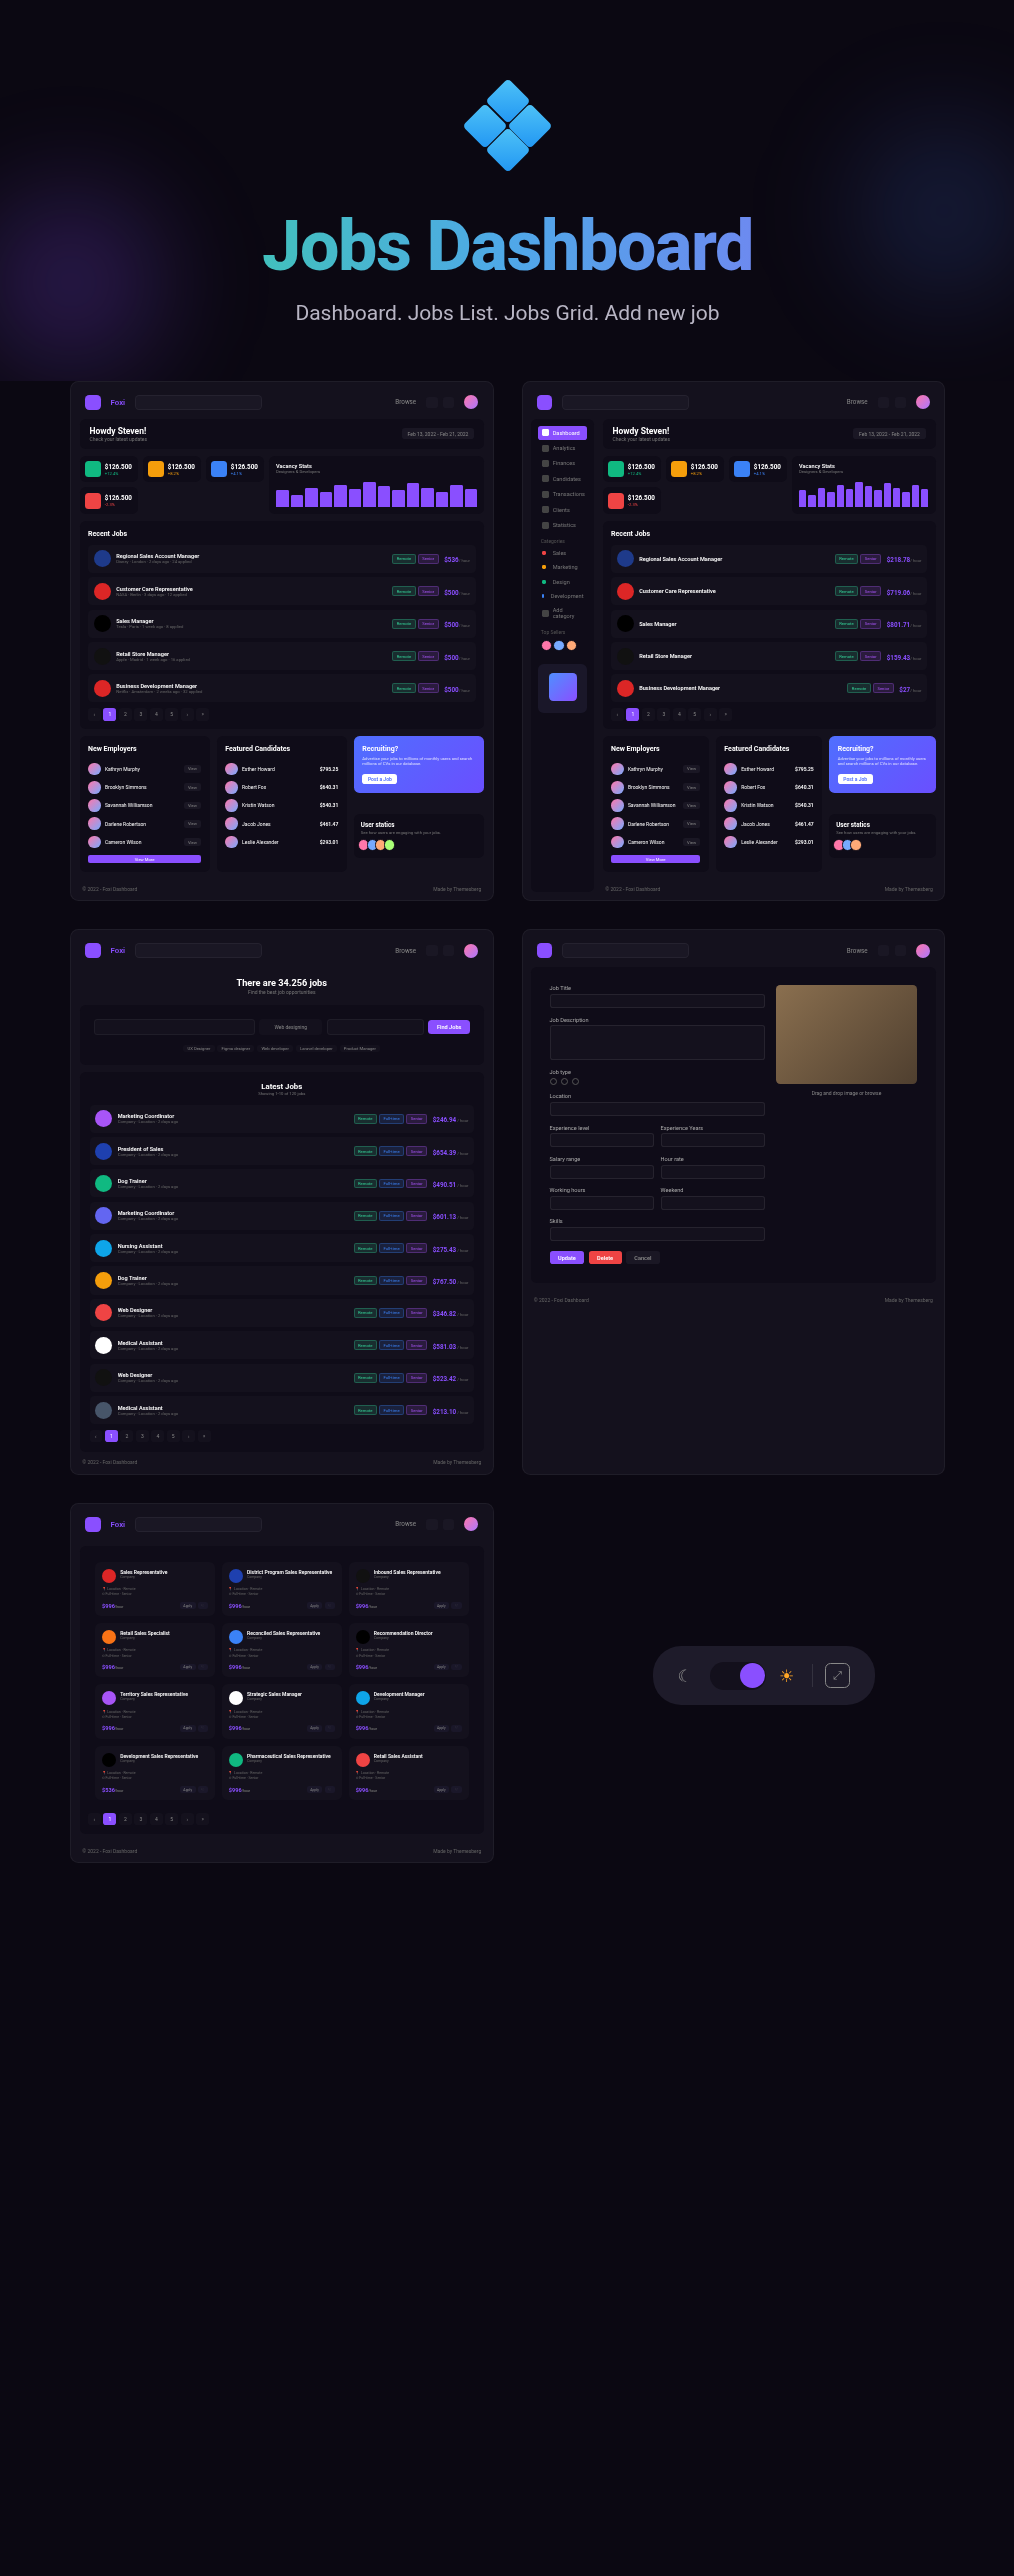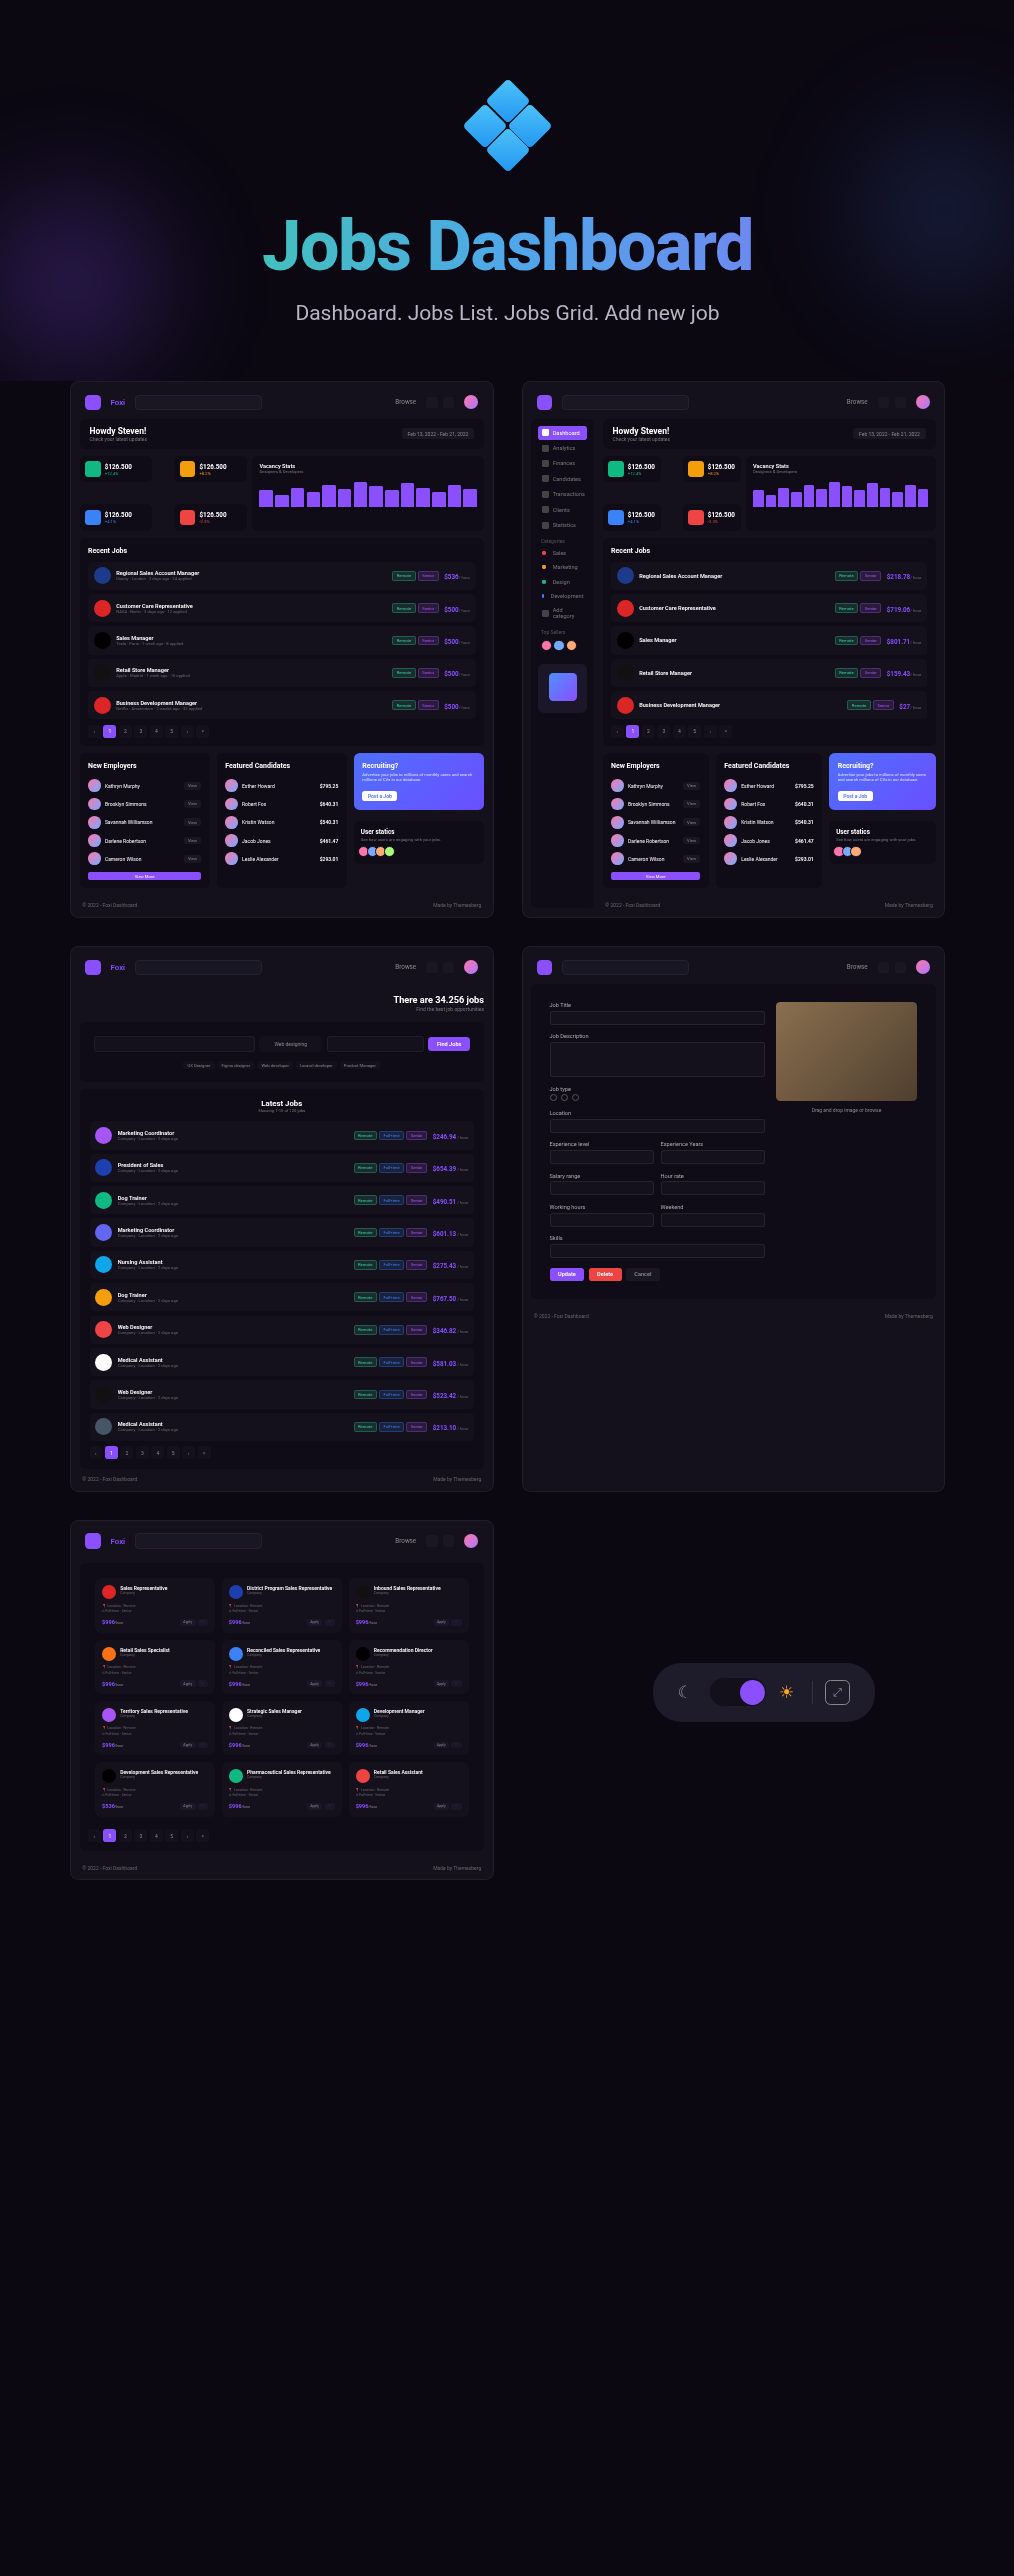--- a/index.html
+++ b/index.html
@@ -35,21 +35,21 @@
 .sb-sec{font-size:5px;color:#555;margin:5.6px 0 2.8px;padding-left:2.8px}
 .cat-dot{width:4.2px;height:4.2px;border-radius:1.4px;margin-right:2.8px}
 .sb-promo{margin-top:10px;padding:8.5px 4.2px;background:#1a1729;border-radius:5.6px;text-align:center}
 .sb-promo-img{width:28px;height:28px;background:linear-gradient(135deg,#4f8fff,#8a4fff);border-radius:4.2px;margin:0 auto 4.2px}
 .main{flex:1}
 .greet{display:flex;justify-content:space-between;align-items:center;background:#0f0c18;border-radius:5.6px;padding:7px 10px;margin-bottom:7px}
 .greet h3{font-size:8.5px;font-weight:700}
 .greet p{font-size:5px;color:#777}
 .date-pill{font-size:5px;color:#888;background:#1a1724;padding:2.8px 5.6px;border-radius:2.8px}
 .stats{display:flex;gap:5.6px;margin-bottom:7px}
-.stat-grid{display:grid;grid-template-columns:1fr 1fr;gap:22px;flex:1}
+.stat-grid{display:grid;grid-template-columns:1fr 1fr 1fr;gap:5px;flex:1}
 .stat{background:#0f0c18;border-radius:5.6px;padding:5.6px;display:flex;align-items:center;gap:4.2px}
 .stat-ico{width:15.5px;height:15.5px;border-radius:3.5px}
 .stat-val{font-size:6.3px;font-weight:700}
 .stat-sub{font-size:4.2px}
 .chart{flex:1.3;background:#0f0c18;border-radius:5.6px;padding:7px}
 .chart-hdr{display:flex;justify-content:space-between;margin-bottom:5.6px}
 .chart-ttl{font-size:5.6px;font-weight:600}
 .chart-sub{font-size:4.2px;color:#777}
 .bars{display:flex;gap:2.1px;align-items:flex-end;height:28px}
 .bar{flex:1;background:#8a4fff;border-radius:1.4px 1.4px 0 0}
@@ -74,26 +74,26 @@
 .emp-row{display:flex;align-items:center;gap:4.2px;padding:2.8px 0}
 .emp-av{width:12.7px;height:12.7px;border-radius:50%;background:linear-gradient(135deg,#f7a,#7af)}
 .emp-nm{font-size:5px;flex:1}
 .emp-btn{font-size:4.2px;padding:1.4px 4.2px;border-radius:2.1px;background:#1a1724;color:#888}
 .cand-row{display:flex;align-items:center;gap:4.2px;padding:2.8px 0}
 .cand-stat{font-size:5px;font-weight:600}
 .promo{background:linear-gradient(135deg,#4f6fff,#6a4fff);border-radius:5.6px;padding:8.5px;position:relative;overflow:hidden}
 .promo-ttl{font-size:7px;font-weight:700;margin-bottom:2.8px}
 .promo-txt{font-size:4.2px;opacity:0.8;margin-bottom:5.6px}
 .promo-btn{background:#fff;color:#4f6fff;font-size:5px;padding:2.1px 5.6px;border-radius:2.8px;display:inline-block;font-weight:600}
-.usr-stat{background:#0f0c18;border-radius:5.6px;padding:7px;margin-top:11px}
+.usr-stat{background:#0f0c18;border-radius:5.6px;padding:7px;margin-top:21px}
 .usr-av-row{display:flex;gap:-2.8px;margin-top:4.2px}
 .usr-av{width:11.3px;height:11.3px;border-radius:50%;border:1.4px solid #0f0c18;margin-left:-2.8px}
 .ftr{font-size:5px;color:#666;padding:7px 2.8px 0;display:flex;justify-content:space-between}
 
-.list-hdr{text-align:right;padding:10px 0}
+.list-hdr{text-align:center;padding:10px 0}
 .list-hdr h3{font-size:9.2px;font-weight:700}
 .list-hdr p{font-size:5px;color:#777;margin-top:1.4px}
 .filter-bar{display:flex;gap:4.2px;padding:5.6px;align-items:center}
 .filter-inp{flex:1;height:15.5px;background:#14111d;border-radius:3.5px;border:0.7px solid rgba(255,255,255,0.05)}
 .filter-sel{width:63px;height:15.5px;background:#14111d;border-radius:3.5px;font-size:5px;color:#888;display:flex;align-items:center;justify-content:center}
 .filter-btn{background:#8a4fff;color:#fff;font-size:5.6px;padding:4.2px 8.5px;border-radius:3.5px;font-weight:600}
 .chips{display:flex;gap:2.8px;flex-wrap:wrap;justify-content:center;padding:4.2px}
 .chip{font-size:4.2px;color:#888;background:#14111d;padding:1.4px 4.2px;border-radius:2.1px}
 .jobs-panel{background:#0f0c18;border-radius:5.6px;padding:10px;margin-top:7px}
 .jobs-panel-hdr{text-align:center;margin-bottom:8.5px}

